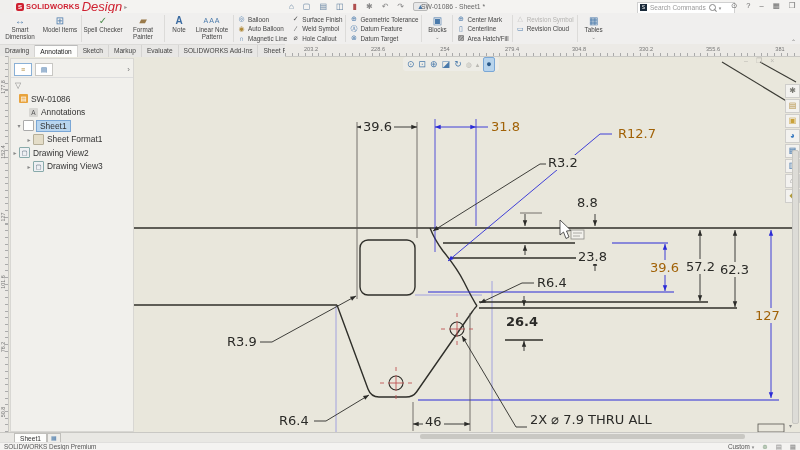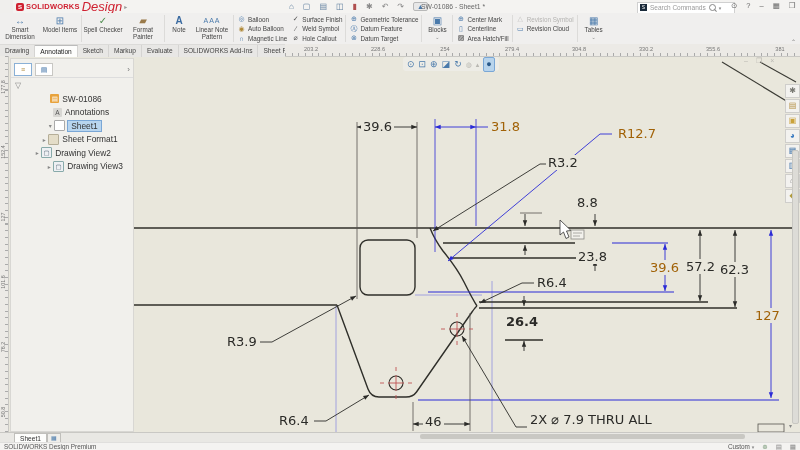--- a/index.html
+++ b/index.html
@@ -72,21 +72,21 @@
   #hud .dim-ic{color:#b9b8b2;font-size:7px;}
   #hud .active-ic{background:#b8d4ec;border:1px solid #7aa7d6;border-radius:2px;color:#2a5a8a;padding:0 2px;}
 
   
   #panel{left:10px;top:58px;width:122px;height:372px;background:#f1f0ec;border:1px solid #d8d7d3;}
   .ptabs{height:16px;border-bottom:1px solid #ddd;display:flex;align-items:center;gap:3px;padding:2px 3px 0 3px;}
   .ptab{width:16px;height:11px;border:1px solid #c8c7c3;background:#fff;font-size:7px;text-align:center;line-height:11px;}
   .ptab.on{border-color:#8ab0d6;}
   .pchev{margin-left:auto;font-size:8px;color:#777;}
   .pfilter{height:12px;display:flex;align-items:center;padding:1px 4px;font-size:8px;color:#888;}
-  .trow{display:flex;align-items:center;height:13.5px;font-size:8.4px;color:#333;white-space:nowrap;justify-content:center;}
+  .trow{display:flex;align-items:center;height:13.5px;font-size:8.4px;color:#333;white-space:nowrap;}
   .trow .tw{width:8px;text-align:center;font-size:6px;color:#888;flex:0 0 auto;}
   .ticon{width:9px;height:9px;font-size:6.5px;line-height:9px;text-align:center;margin-right:3px;flex:0 0 auto;
     border-radius:1px;}
   .tsel{background:#b8d5ef;border:1px solid #7aa7d6;padding:0 3px;margin-left:-1px;}
 
   
   #taskpane{left:785px;top:84px;width:15px;display:flex;flex-direction:column;gap:1px;}
   .tp-ic{width:13px;height:12px;margin:0 auto;border:1px solid #cfcecb;background:#f3f2ef;
     font-size:8px;line-height:12px;text-align:center;}
   #vscroll{left:792px;top:150px;width:5px;height:272px;background:#dddcd7;border:1px solid #c8c7c2;border-radius:2px;}
@@ -458,21 +458,21 @@
     <div class="trow" style="padding-left:14px;">
       <span class="tw">▸</span>
       <span class="ticon" style="background:#e4ddc8;border:1px solid #b5ae98;"></span>
       <span>Sheet Format1</span>
     </div>
     <div class="trow" style="">
       <span class="tw">▸</span>
       <span class="ticon" style="background:#eef0f3;border:1px solid #8aa;color:#567;">▢</span>
       <span>Drawing View2</span>
     </div>
-    <div class="trow" style="padding-left:24px;">
+    <div class="trow" style="padding-left:14px;">
       <span class="tw">▸</span>
       <span class="ticon" style="background:#eef0f3;border:1px solid #8aa;color:#567;">▢</span>
       <span>Drawing View3</span>
     </div>
   </div>
 
   <div class="abs" id="taskpane">
     <div class="tp-ic" style="color:#7a7a74;">✱</div>
     <div class="tp-ic" style="color:#b08a3a;">▤</div>
     <div class="tp-ic" style="color:#caa23a;">▣</div>

